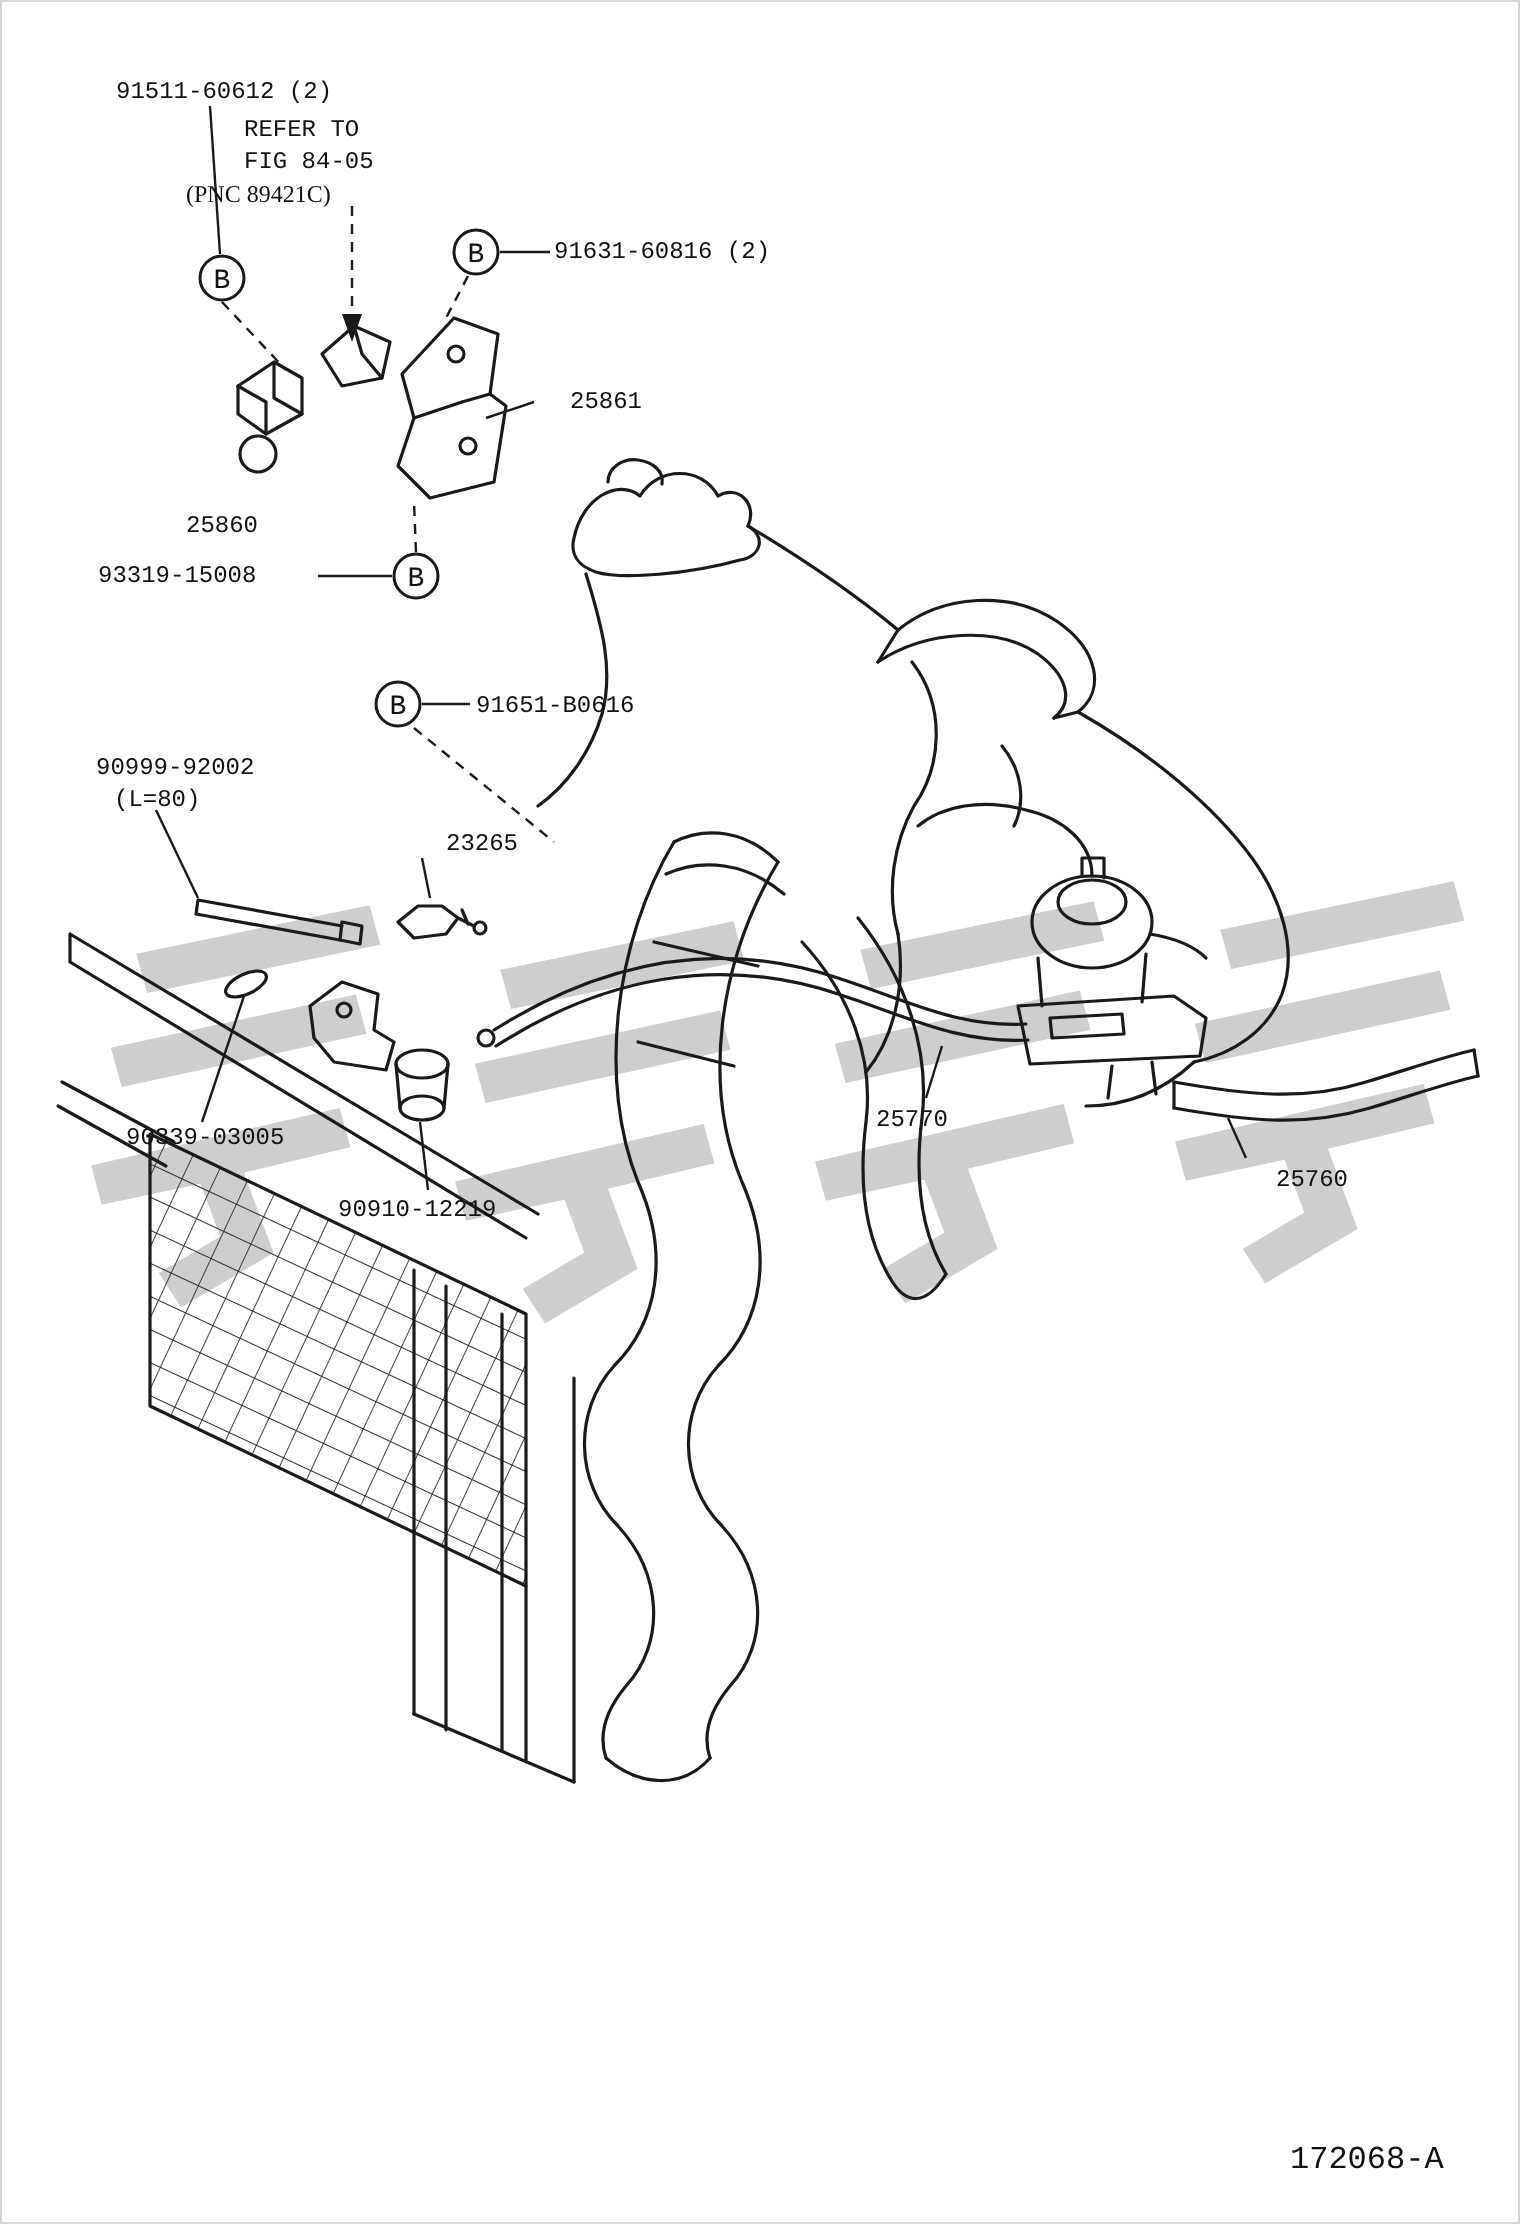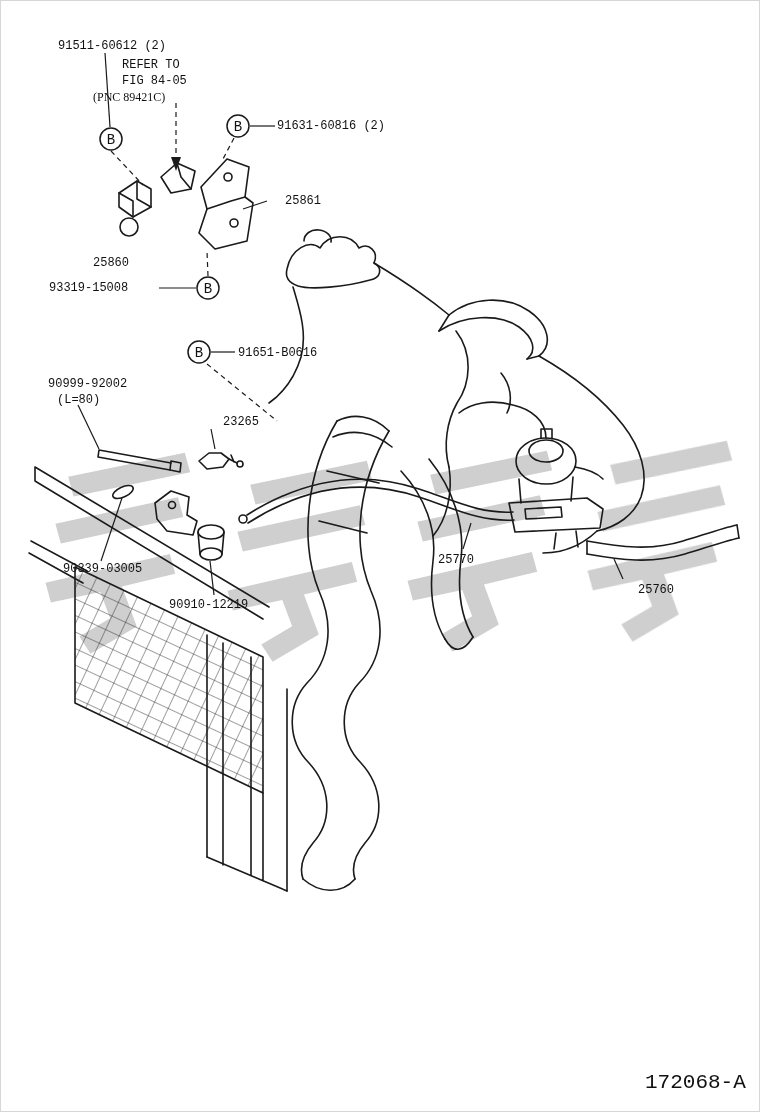--- a/index.html
+++ b/index.html
@@ -16,21 +16,21 @@
   .lbl {
     position:absolute;
     font-size:12px;
     line-height:16px;
     color:#111111;
     white-space:nowrap;
     letter-spacing:0px;
   }
   .figcode {
     position:absolute;
-    font-size:21px;
+    font-size:16px;
     color:#111111;
     white-space:nowrap;
   }
   svg text.callout {
     font-family:"Liberation Mono", monospace;
     font-size:14px;
     fill:#111111;
   }
 </style>
 </head>

